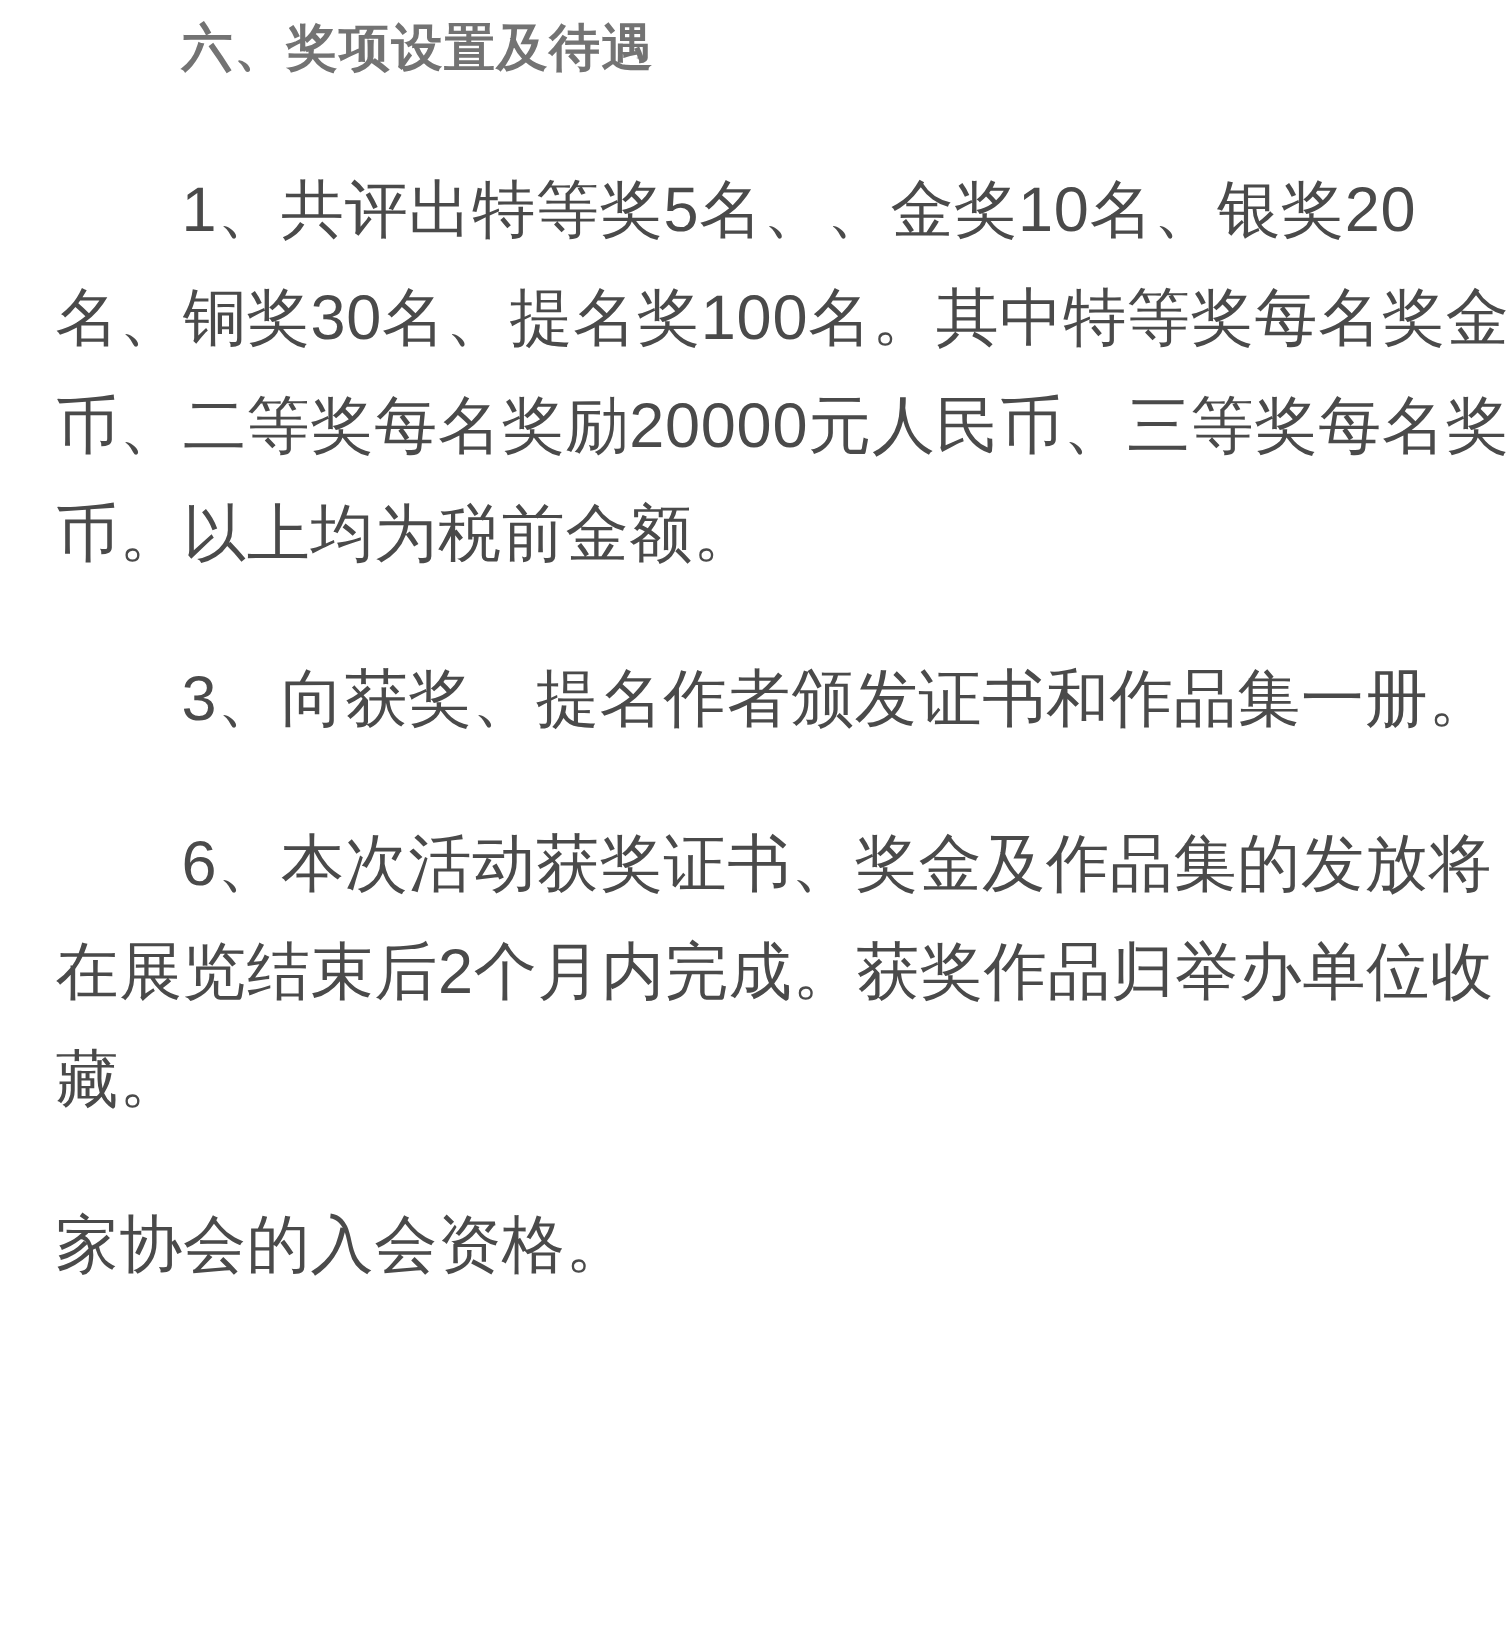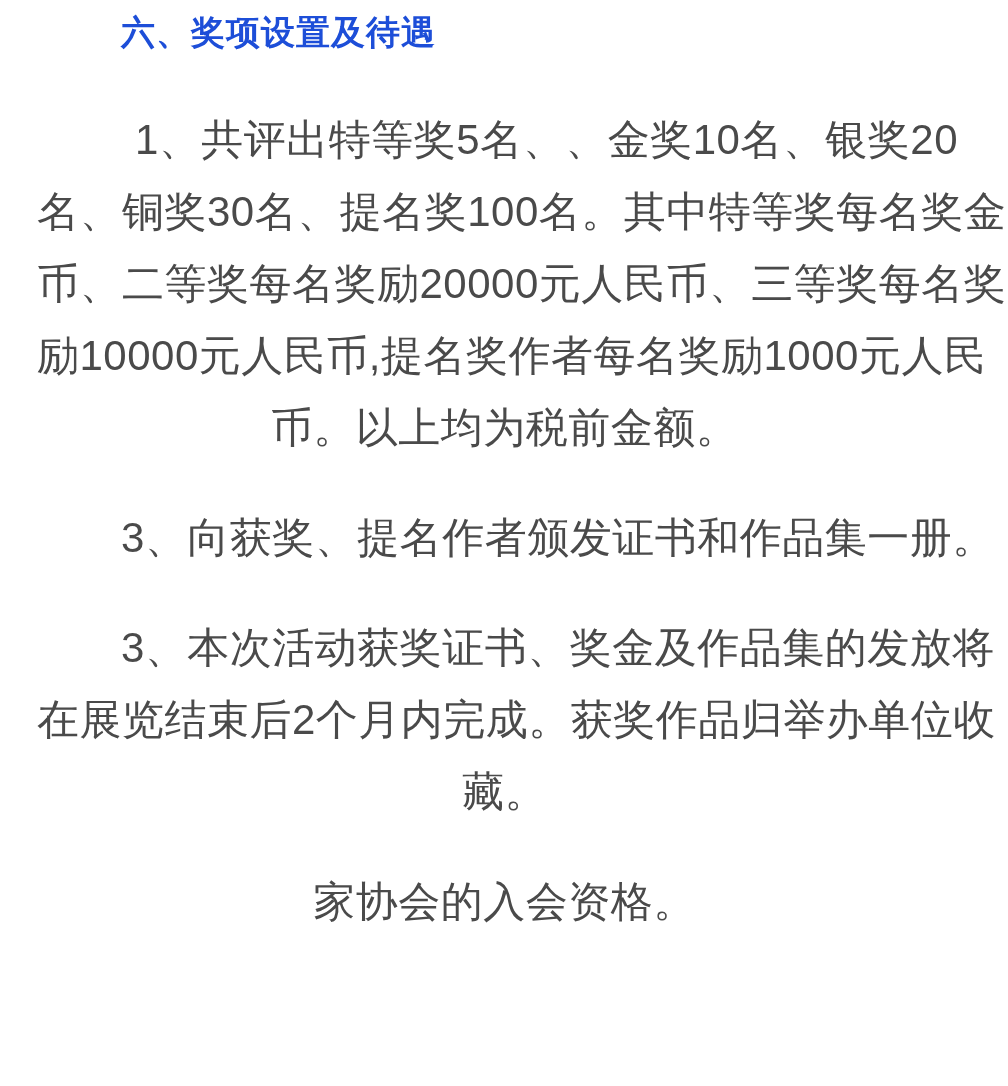--- a/index.html
+++ b/index.html
@@ -14,26 +14,25 @@
     font-family: "Liberation Sans", "DejaVu Sans", sans-serif;
   }
   .article {
     padding: 8px 36px 0 37px;
   }
   .section-title {
     margin: 0 0 0 84px;
     font-size: 34px;
     font-weight: bold;
     line-height: 48px;
-    color: #1d4ed8;
+    color: #737373;
     letter-spacing: 1px;
   }
   .paragraphs {
     margin: 0;
-    text-align: center;
   }
   .paragraph {
     margin: 0;
     padding: 0;
   }
   .paragraph:first-child {
     margin-top: 48px;
   }
   .paragraph + .paragraph {
     margin-top: 38px;
@@ -52,28 +51,27 @@
 </head>
 <body>
 
 <div class="article">
   <h1 class="section-title">六、奖项设置及待遇</h1>
   <div class="paragraphs">
       <div class="paragraph">
         <div class="line first">1、共评出特等奖5名、、金奖10名、银奖20</div>
         <div class="line">名、铜奖30名、提名奖100名。其中特等奖每名奖金</div>
         <div class="line">币、二等奖每名奖励20000元人民币、三等奖每名奖</div>
-        <div class="line">励10000元人民币,提名奖作者每名奖励1000元人民</div>
         <div class="line">币。以上均为税前金额。</div>
       </div>
       <div class="paragraph">
         <div class="line first">3、向获奖、提名作者颁发证书和作品集一册。</div>
       </div>
       <div class="paragraph">
-        <div class="line first">3、本次活动获奖证书、奖金及作品集的发放将</div>
+        <div class="line first">6、本次活动获奖证书、奖金及作品集的发放将</div>
         <div class="line">在展览结束后2个月内完成。获奖作品归举办单位收</div>
         <div class="line">藏。</div>
       </div>
       <div class="paragraph">
         <div class="line">家协会的入会资格。</div>
       </div>
     </div>
 </div>
 
 </body></html>

